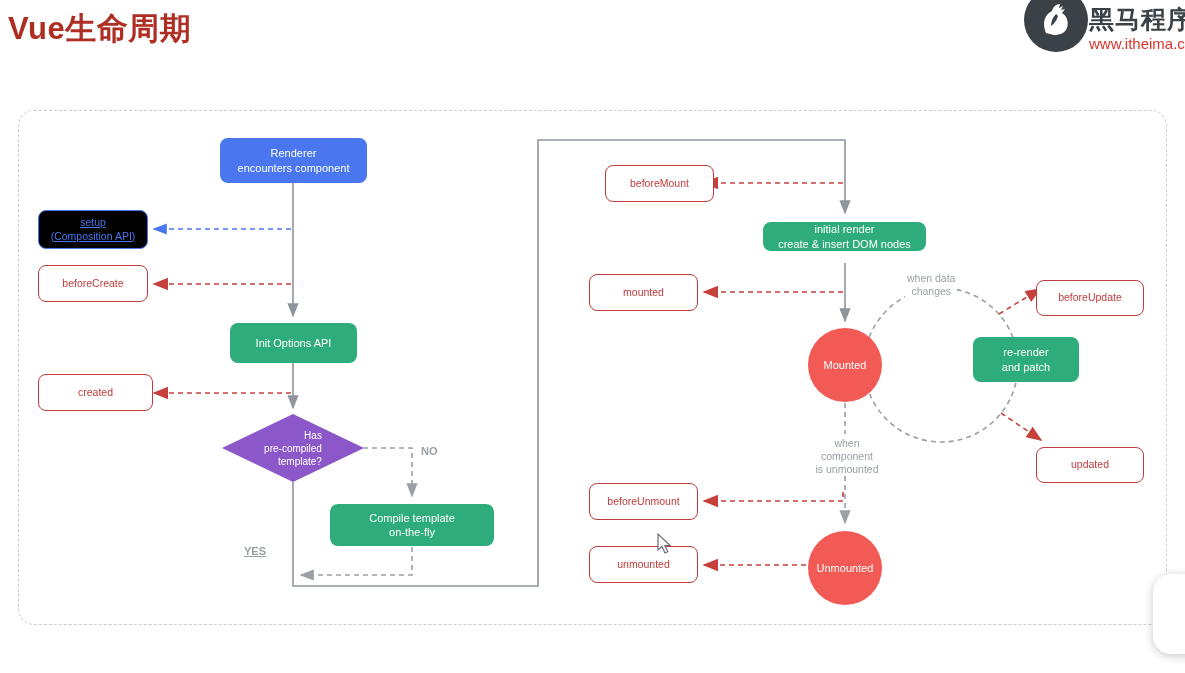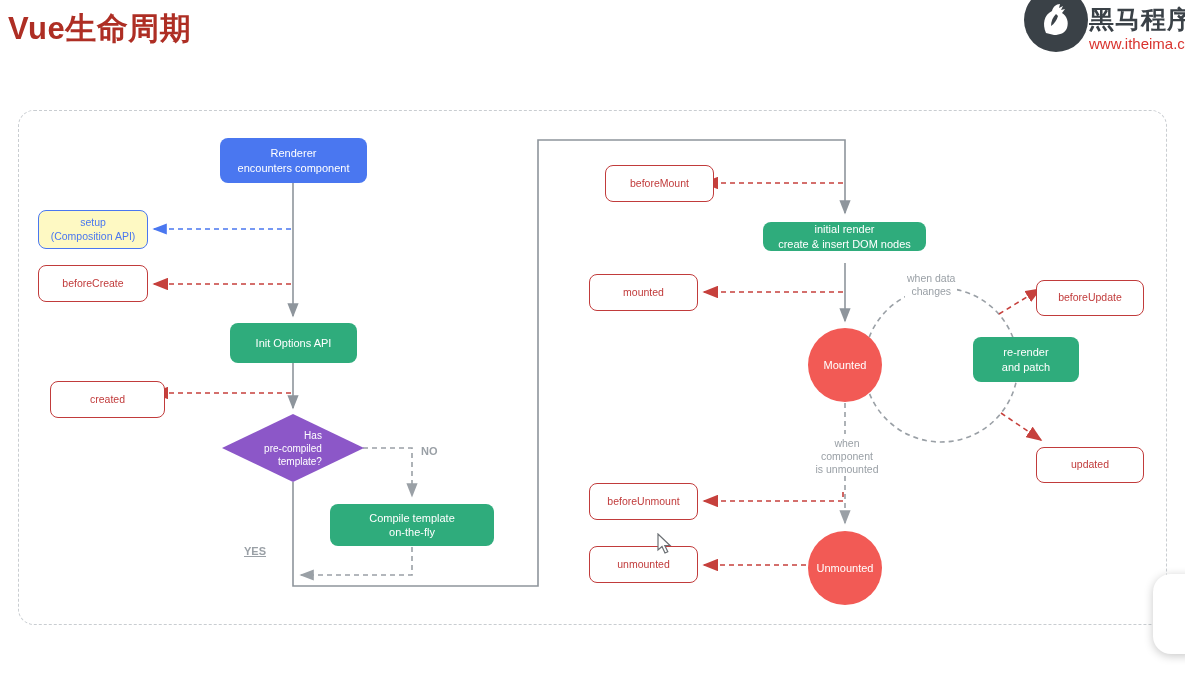--- a/index.html
+++ b/index.html
@@ -26,21 +26,21 @@
   }
   svg.connectors{left:0;top:0;pointer-events:none;}
   
   .node{
     position:absolute;display:flex;align-items:center;justify-content:center;
     text-align:center;border-radius:8px;white-space:pre-line;line-height:1.3;
     font-size:11px;box-sizing:border-box;
   }
   .blue-fill{background:var(--blue);color:#fff;}
   .green-fill{background:var(--green);color:#fff;}
-  .outline-blue{border:1.6px solid var(--blue);color:var(--blue);background:#fef9c3;font-size:10.5px;}
+  .outline-blue{border:1.6px solid var(--blue);color:var(--blue);background:#000000;font-size:10.5px;text-decoration:underline;}
   .outline-red{border:1.6px solid var(--red-outline);color:var(--red-outline);background:#fff;font-size:10.5px;}
   .circle{border-radius:50%;background:var(--red-fill);color:#fff;font-size:11px;}
   .diamond-label{color:#fff;font-size:10px;background:transparent;text-align:right;}
   .gray-label{position:absolute;color:var(--gray-text);font-weight:700;font-size:11px;}
   .note{
     position:absolute;color:var(--gray-text);font-size:10.5px;text-align:center;
     white-space:pre-line;line-height:1.25;background:#fff;padding:0 2px;
   }
   .side-handle{
     left:1153px;top:574px;width:52px;height:80px;background:#fff;border-radius:18px;
@@ -113,21 +113,21 @@
 <div class="node blue-fill" style="left:220px;top:138px;width:147px;height:45px;">Renderer
 encounters component</div>
 
 <div class="node outline-blue" style="left:38px;top:210px;width:110px;height:39px;">setup
 (Composition API)</div>
 
 <div class="node outline-red" style="left:38px;top:265px;width:110px;height:37px;">beforeCreate</div>
 
 <div class="node green-fill" style="left:230px;top:323px;width:127px;height:40px;">Init Options API</div>
 
-<div class="node outline-red" style="left:50px;top:374px;width:115px;height:37px;margin-top:7px;">created</div>
+<div class="node outline-red" style="left:38px;top:374px;width:115px;height:37px;">created</div>
 
 <div class="node diamond-label" style="left:238px;top:422px;width:110px;height:52px;">Has
 pre-compiled
 template?</div>
 
 <div class="gray-label" style="left:421px;top:445px;">NO</div>
 
 <div class="node green-fill" style="left:330px;top:504px;width:164px;height:42px;">Compile template
 on-the-fly</div>
 

